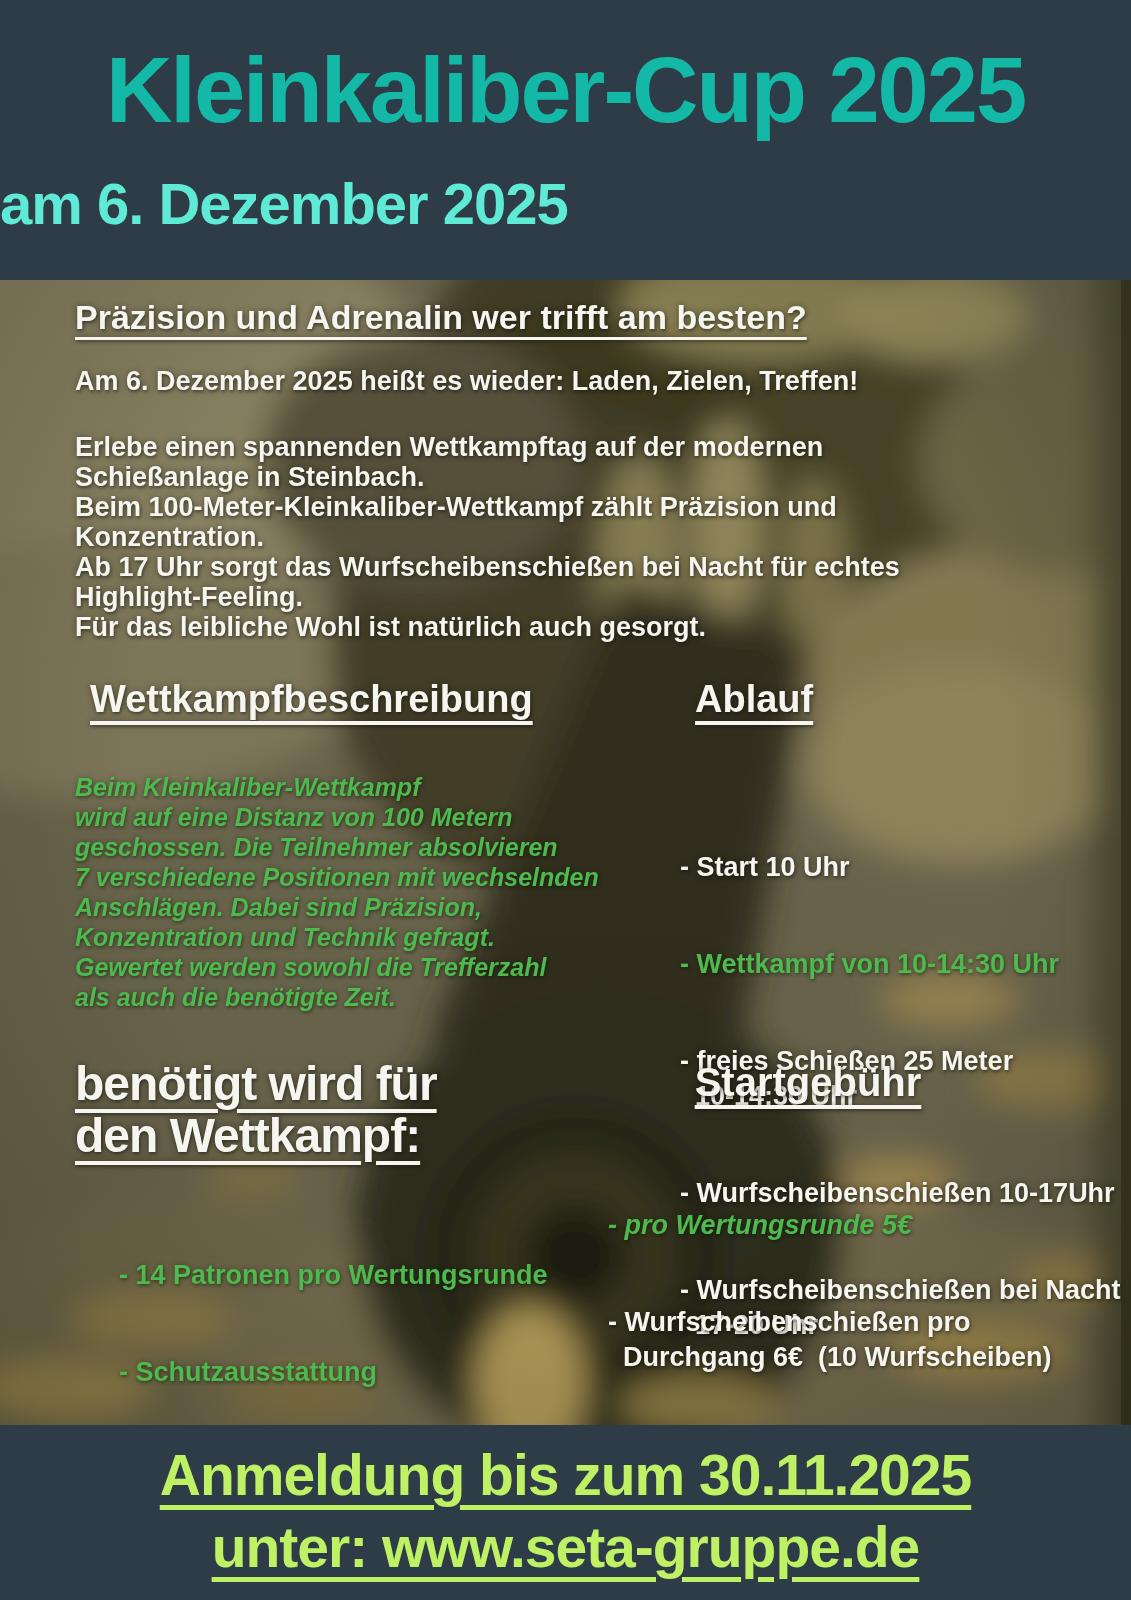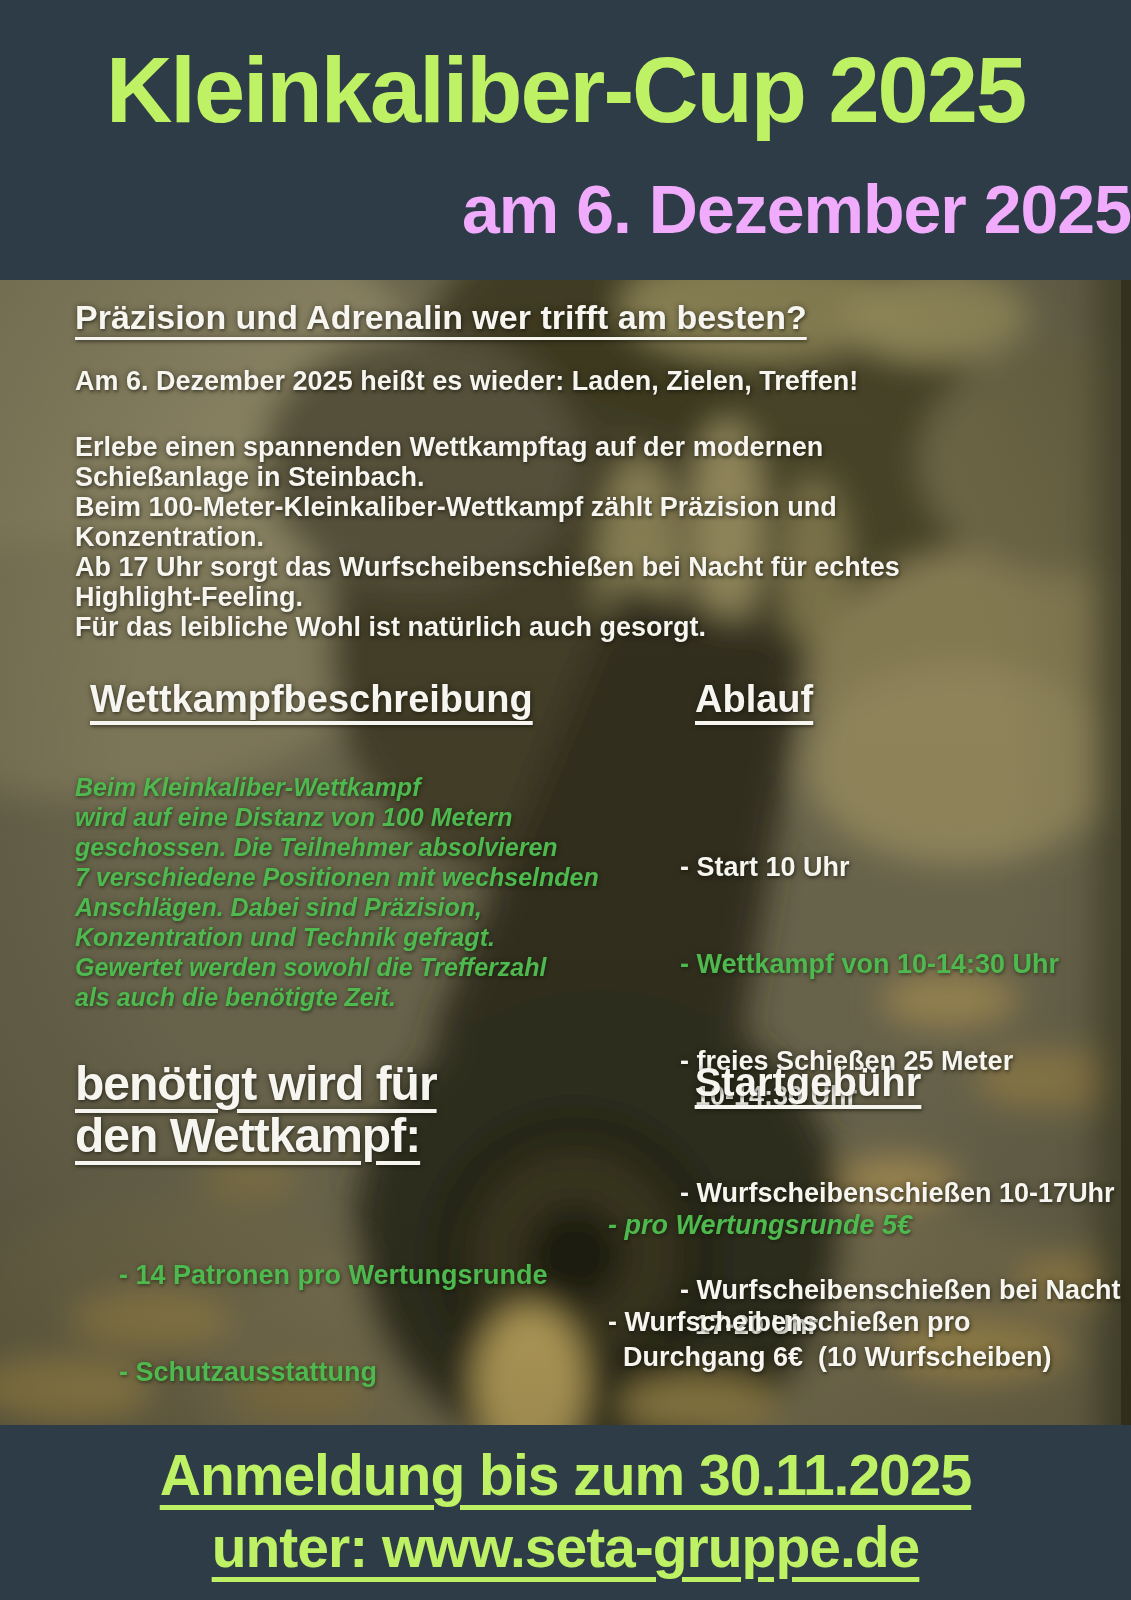--- a/index.html
+++ b/index.html
@@ -11,26 +11,26 @@
     font-weight:700;
     background:#6d6750;
   }
   
   .panel { position:absolute; left:0; width:1131px; background:#2e3c47; z-index:3; }
   .header-panel { top:0; height:280px; }
   .footer-panel { top:1425px; height:175px; }
   .title {
     position:absolute; top:38px; left:0; width:100%;
     text-align:center; font-size:92px; letter-spacing:-2px;
-    color:#bef264;
+    color:#14b8a6;
   }
   .subtitle {
     position:absolute; top:170px; left:0; width:100%;
-    text-align:right; font-size:68px; letter-spacing:-1px;
-    color:#f0abfc;
+    text-align:left; font-size:58px; letter-spacing:-1px;
+    color:#5eead4;
   }
   .footer-line { position:absolute; left:0; width:100%; text-align:center;
     font-size:57px; letter-spacing:-1px; color:#bef264;
     text-decoration:underline; text-decoration-thickness:5px; text-underline-offset:10px; }
   .footer-line.l1 { top:1442px; }
   .footer-line.l2 { top:1514px; }
 
   
   .photo { position:absolute; top:280px; left:0; width:1131px; height:1145px; z-index:1; }
   .photo svg { display:block; }

